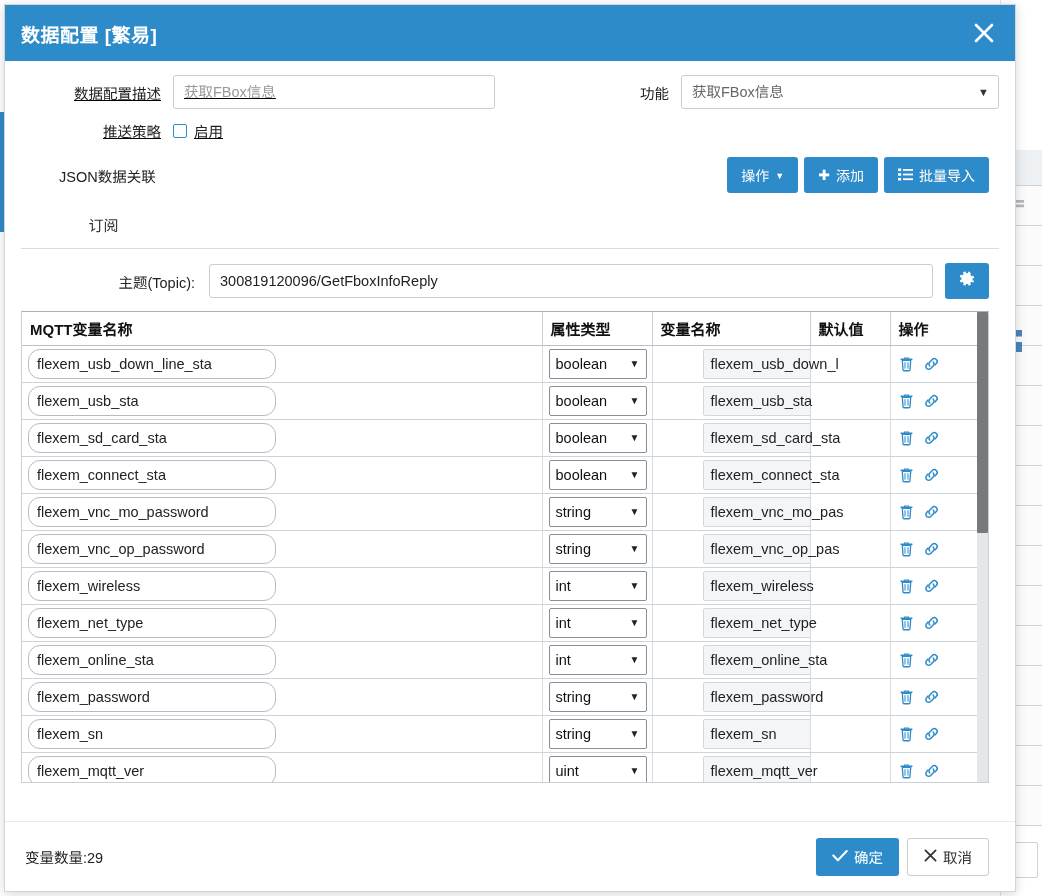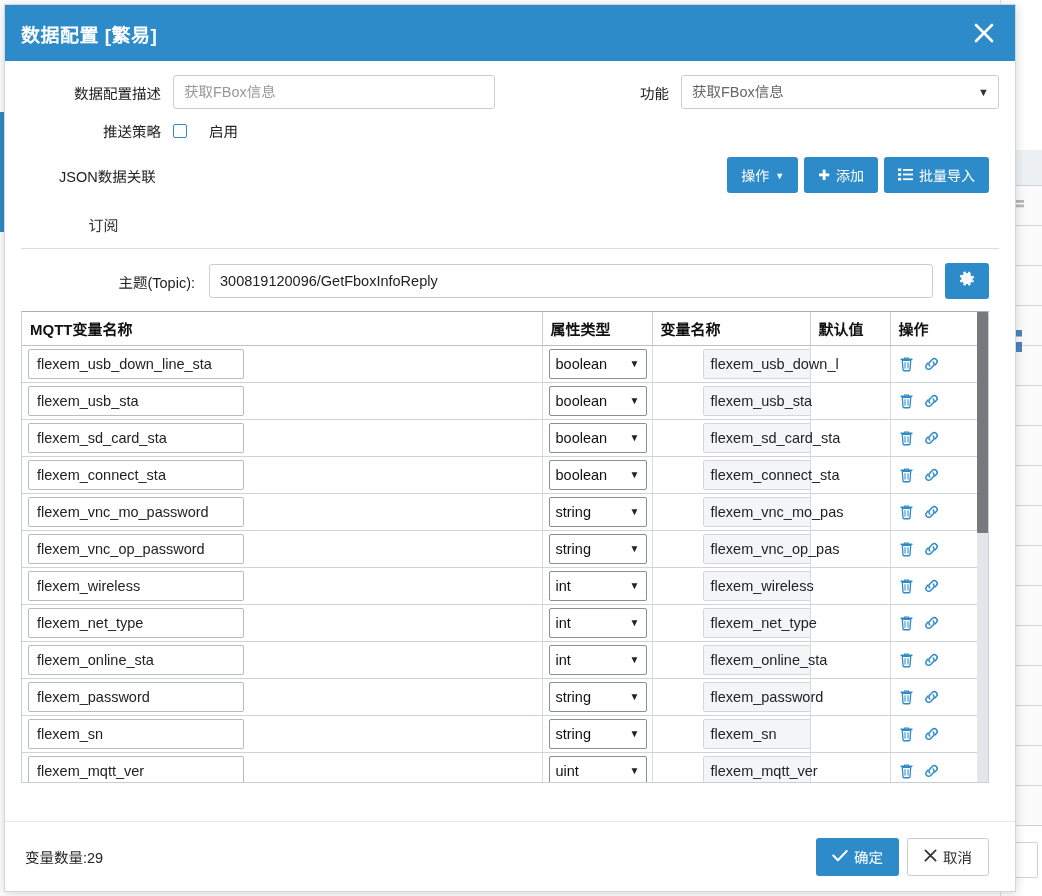--- a/index.html
+++ b/index.html
@@ -109,21 +109,21 @@
     padding: 14px 16px 0 16px;
     position: relative;
     overflow: hidden;
   }
 
   .form-row {
     display: flex;
     align-items: center;
     margin-bottom: 11px;
   }
-  .fld-left { display: flex; align-items: center; width: 492px; }
+  .fld-left { display: flex; align-items: center; width: 492px; text-decoration: underline; }
   .fld-right { display: flex; align-items: center; flex: 1; justify-content: flex-end; }
 
   .fld-label {
     font-size: 14.5px;
     color: #222;
     text-align: right;
     padding-right: 12px;
     white-space: nowrap;
   }
   .lbl-w1 { width: 152px; }
@@ -162,21 +162,21 @@
   }
   .select-caret {
     position: absolute; right: 10px; top: 50%;
     transform: translateY(-50%);
     pointer-events: none;
     color: #333;
     font-size: 11px;
     line-height: 1;
   }
 
-  .checkbox-wrap { display: flex; align-items: center; gap: 22px; }
+  .checkbox-wrap { display: flex; align-items: center; gap: 7px; }
   .cbx {
     width: 14px; height: 14px;
     border: 1px solid #2e8bc9;
     border-radius: 2px;
     background: #fff;
     cursor: pointer;
     appearance: none; -webkit-appearance: none;
     margin: 0;
   }
   .cbx-label { font-size: 14.5px; color: #222; }
@@ -309,24 +309,24 @@
   }
   table.grid td:last-child { border-right: none; }
 
   .col-mqtt   { width: 520px; }
   .col-type   { width: 110px; }
   .col-var    { width: 158px; }
   .col-def    { width: 80px; }
   .col-act    { width: 110px; }
 
   .cell-input {
-    width: 216px;
+    width: 248px;
     height: 30px;
     border: 1px solid #b7bcc2;
-    border-radius: 2px;
+    border-radius: 12px;
     background: #fff;
     padding: 0 8px;
     font-size: 14.5px;
     color: #222;
     font-family: "Liberation Sans", "DejaVu Sans", sans-serif;
     outline: none;
   }
   .cell-select-wrap { position: relative; width: 98px; height: 30px; }
   .cell-select-wrap select {
     width: 100%; height: 100%;

